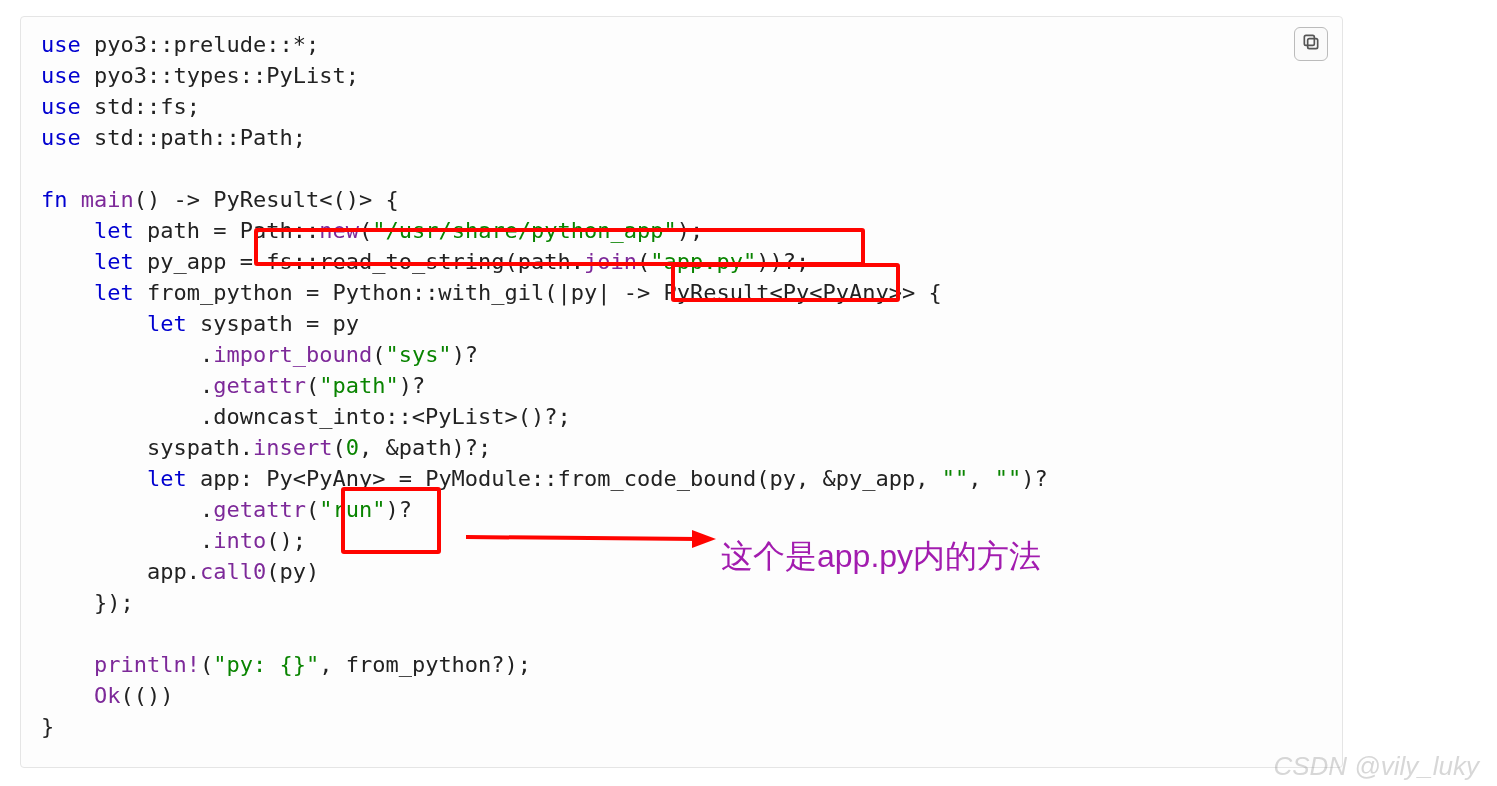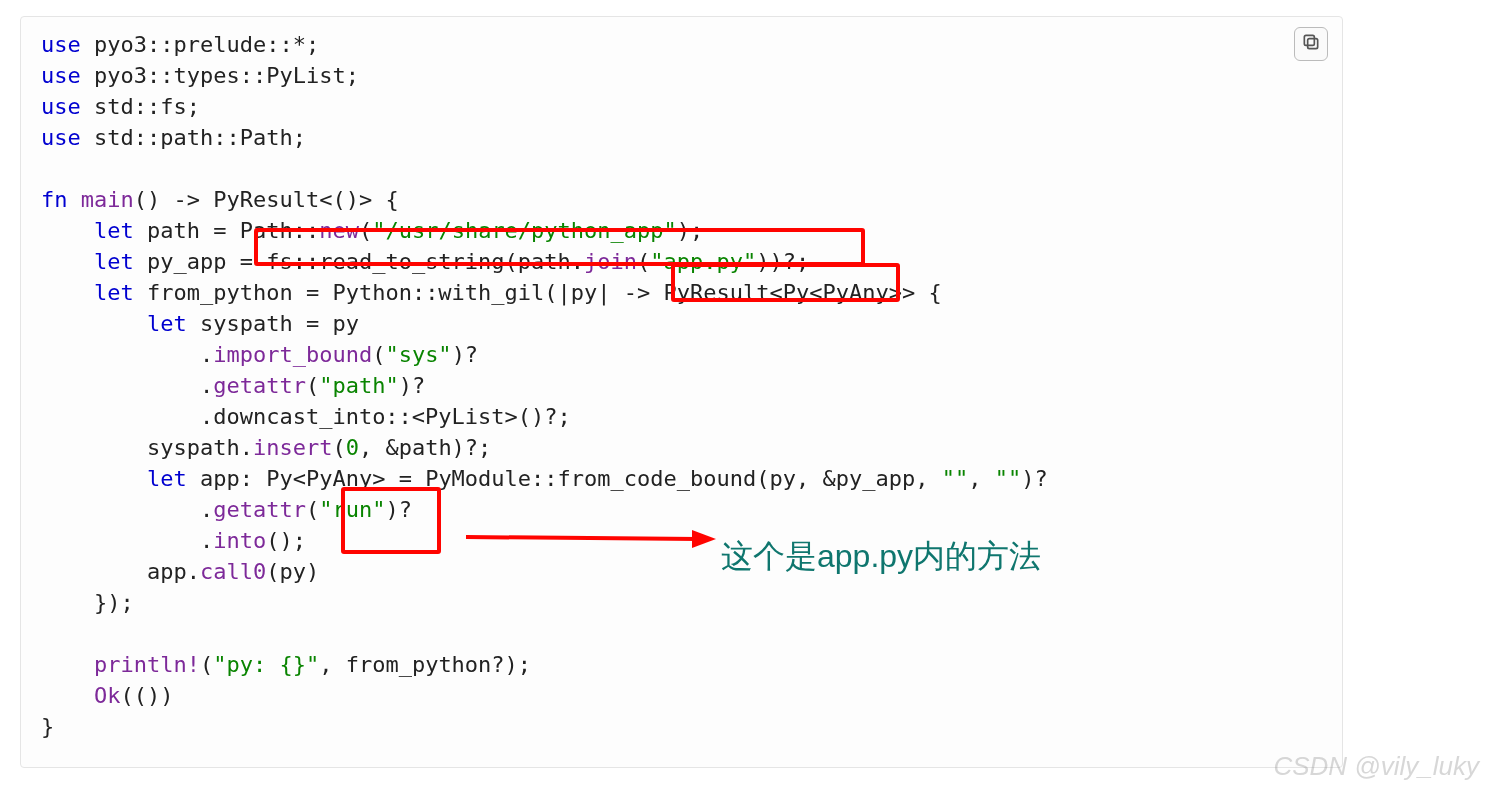--- a/index.html
+++ b/index.html
@@ -49,21 +49,21 @@
     border: 4px solid #ff0400;
     border-radius: 3px;
     z-index: 2;
     pointer-events: none;
   }
   #hl1 { top: 211px; left: 233px; width: 611px; height: 38px; }
   #hl2 { top: 246px; left: 650px; width: 229px; height: 39px; }
   #hl3 { top: 470px; left: 320px; width: 100px; height: 67px; }
   .annot {
     position: absolute;
-    color: #0f766e;
+    color: #a21caf;
     font-family: "Microsoft YaHei", "PingFang SC", sans-serif;
     font-size: 32px;
     z-index: 3;
     pointer-events: none;
   }
   #annot1 { top: 518px; left: 700px; }
   .arrow {
     position: absolute;
     z-index: 3;
     pointer-events: none;

